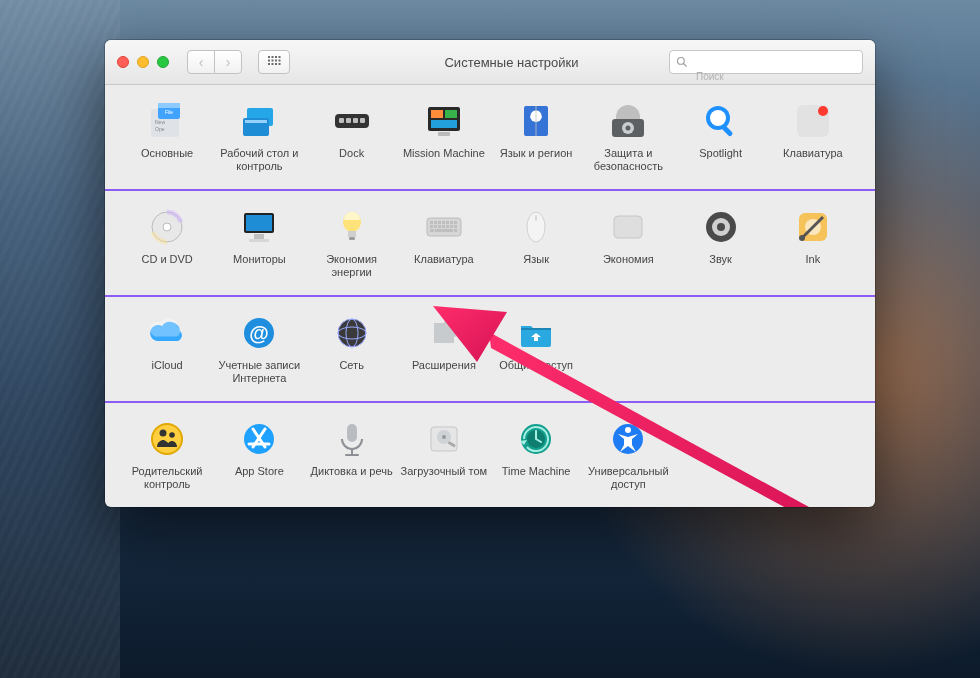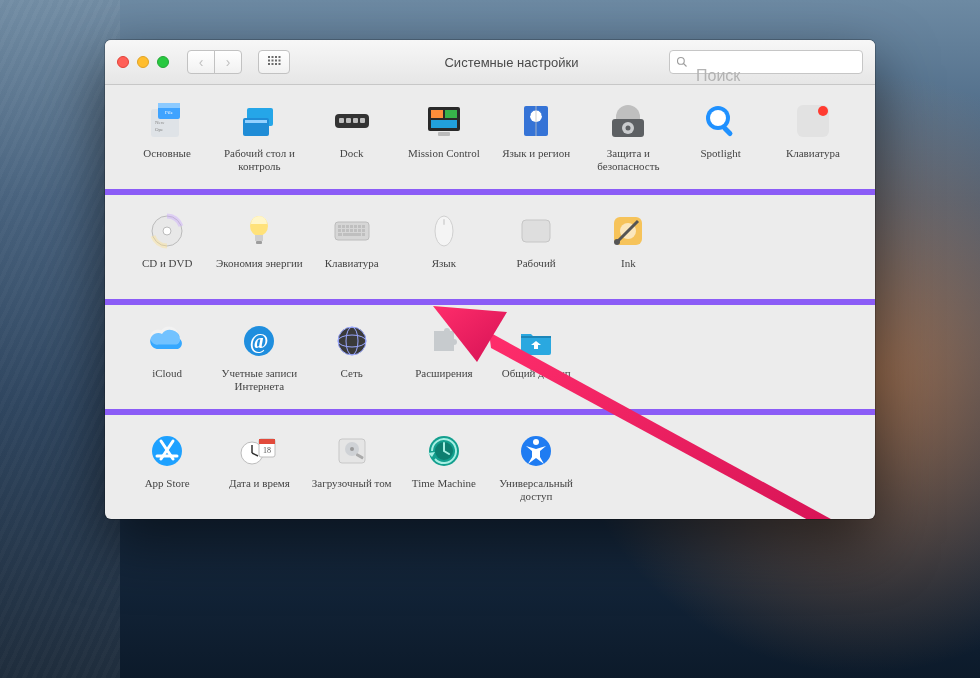--- a/index.html
+++ b/index.html
@@ -39,25 +39,25 @@
     display:flex;align-items:center;justify-content:center;color:#c0c0c0;font-size:14px;}
   .navbtn:first-child{border-radius:4px 0 0 4px;}
   .navbtn:last-child{border-radius:0 4px 4px 0;margin-left:-1px;}
   .gridbtn{width:30px;height:22px;border:1px solid #c2c2c2;border-radius:4px;margin-left:6px;
     background:linear-gradient(#ffffff,#f1f1f1);display:flex;align-items:center;justify-content:center;}
   .gridbtn svg{width:14px;height:14px;}
   .wintitle{position:absolute;left:0;right:0;text-align:center;font-size:13px;color:#4a4a4a;pointer-events:none;padding-left:43px;}
   .search{margin-left:auto;width:180px;height:22px;border:1px solid #c6c6c6;border-radius:4px;
     background:#fff;display:flex;align-items:center;gap:6px;padding:0 6px;color:#9d9d9d;font-size:12px;}
   .search svg{width:12px;height:12px;fill:#9d9d9d;flex:none;}
-  .search input{border:none;outline:none;width:100%;font-size:16px;color:#444;background:transparent;margin-top:28px;}
+  .search input{border:none;outline:none;width:100%;font-size:10px;color:#444;background:transparent;margin-top:28px;}
   .search input::placeholder{color:#b3b3b3;}
   
-  .section{padding:10px 16px 14px;font-family:Liberation Serif, serif;}
-  .section + .section{border-top:6px solid #8b5cf6;}
+  .section{padding:10px 16px 14px;}
+  .section + .section{border-top:2px solid #8b5cf6;}
   .row{display:grid;grid-template-columns:repeat(8, 1fr);gap:4px 0;}
   .cell{display:flex;flex-direction:column;align-items:center;text-align:center;
     padding:6px 2px 2px;font-size:11px;color:#454545;line-height:13px;word-break:break-word;cursor:default;position:relative;}
   .cell .ic{width:40px;height:40px;margin-bottom:6px;display:flex;align-items:center;justify-content:center;}
   .cell .ic svg{width:40px;height:40px;}
   .cell-label{min-height:26px;}
   
   .arrow{position:absolute;left:328px;top:248px;pointer-events:none;}
   .arrow svg{display:block;}
 </style>
@@ -326,21 +326,21 @@
                 </svg>
               </div>
               <div class="cell-label">Dock</div>
             </div>
             <div class="cell">
               <div class="ic">
                 <svg viewBox="0 0 40 40">
                   <use href="#i-mission"></use>
                 </svg>
               </div>
-              <div class="cell-label">Mission Control</div>
+              <div class="cell-label">Mission Machine</div>
             </div>
             <div class="cell">
               <div class="ic">
                 <svg viewBox="0 0 40 40">
                   <use href="#i-flag"></use>
                 </svg>
               </div>
               <div class="cell-label">Язык и регион</div>
             </div>
             <div class="cell">
@@ -375,20 +375,28 @@
               <div class="ic">
                 <svg viewBox="0 0 40 40">
                   <use href="#i-disc"></use>
                 </svg>
               </div>
               <div class="cell-label">CD и DVD</div>
             </div>
             <div class="cell">
               <div class="ic">
                 <svg viewBox="0 0 40 40">
+                  <use href="#i-monitor"></use>
+                </svg>
+              </div>
+              <div class="cell-label">Мониторы</div>
+            </div>
+            <div class="cell">
+              <div class="ic">
+                <svg viewBox="0 0 40 40">
                   <use href="#i-bulb"></use>
                 </svg>
               </div>
               <div class="cell-label">Экономия энергии</div>
             </div>
             <div class="cell">
               <div class="ic">
                 <svg viewBox="0 0 40 40">
                   <use href="#i-keyboard"></use>
                 </svg>
@@ -402,21 +410,29 @@
                 </svg>
               </div>
               <div class="cell-label">Язык</div>
             </div>
             <div class="cell">
               <div class="ic">
                 <svg viewBox="0 0 40 40">
                   <use href="#i-trackpad"></use>
                 </svg>
               </div>
-              <div class="cell-label">Рабочий</div>
+              <div class="cell-label">Экономия</div>
+            </div>
+            <div class="cell">
+              <div class="ic">
+                <svg viewBox="0 0 40 40">
+                  <use href="#i-speaker"></use>
+                </svg>
+              </div>
+              <div class="cell-label">Звук</div>
             </div>
             <div class="cell">
               <div class="ic">
                 <svg viewBox="0 0 40 40">
                   <use href="#i-ink"></use>
                 </svg>
               </div>
               <div class="cell-label">Ink</div>
             </div>
           </div>
@@ -463,32 +479,40 @@
               </div>
               <div class="cell-label">Общий доступ</div>
             </div>
           </div>
         </div>
         <div class="section">
           <div class="row">
             <div class="cell">
               <div class="ic">
                 <svg viewBox="0 0 40 40">
+                  <use href="#i-parental"></use>
+                </svg>
+              </div>
+              <div class="cell-label">Родительский контроль</div>
+            </div>
+            <div class="cell">
+              <div class="ic">
+                <svg viewBox="0 0 40 40">
                   <use href="#i-appstore"></use>
                 </svg>
               </div>
               <div class="cell-label">App Store</div>
             </div>
             <div class="cell">
               <div class="ic">
                 <svg viewBox="0 0 40 40">
-                  <use href="#i-datetime"></use>
-                </svg>
-              </div>
-              <div class="cell-label">Дата и время</div>
+                  <use href="#i-mic"></use>
+                </svg>
+              </div>
+              <div class="cell-label">Диктовка и речь</div>
             </div>
             <div class="cell">
               <div class="ic">
                 <svg viewBox="0 0 40 40">
                   <use href="#i-hdd"></use>
                 </svg>
               </div>
               <div class="cell-label">Загрузочный том</div>
             </div>
             <div class="cell">

